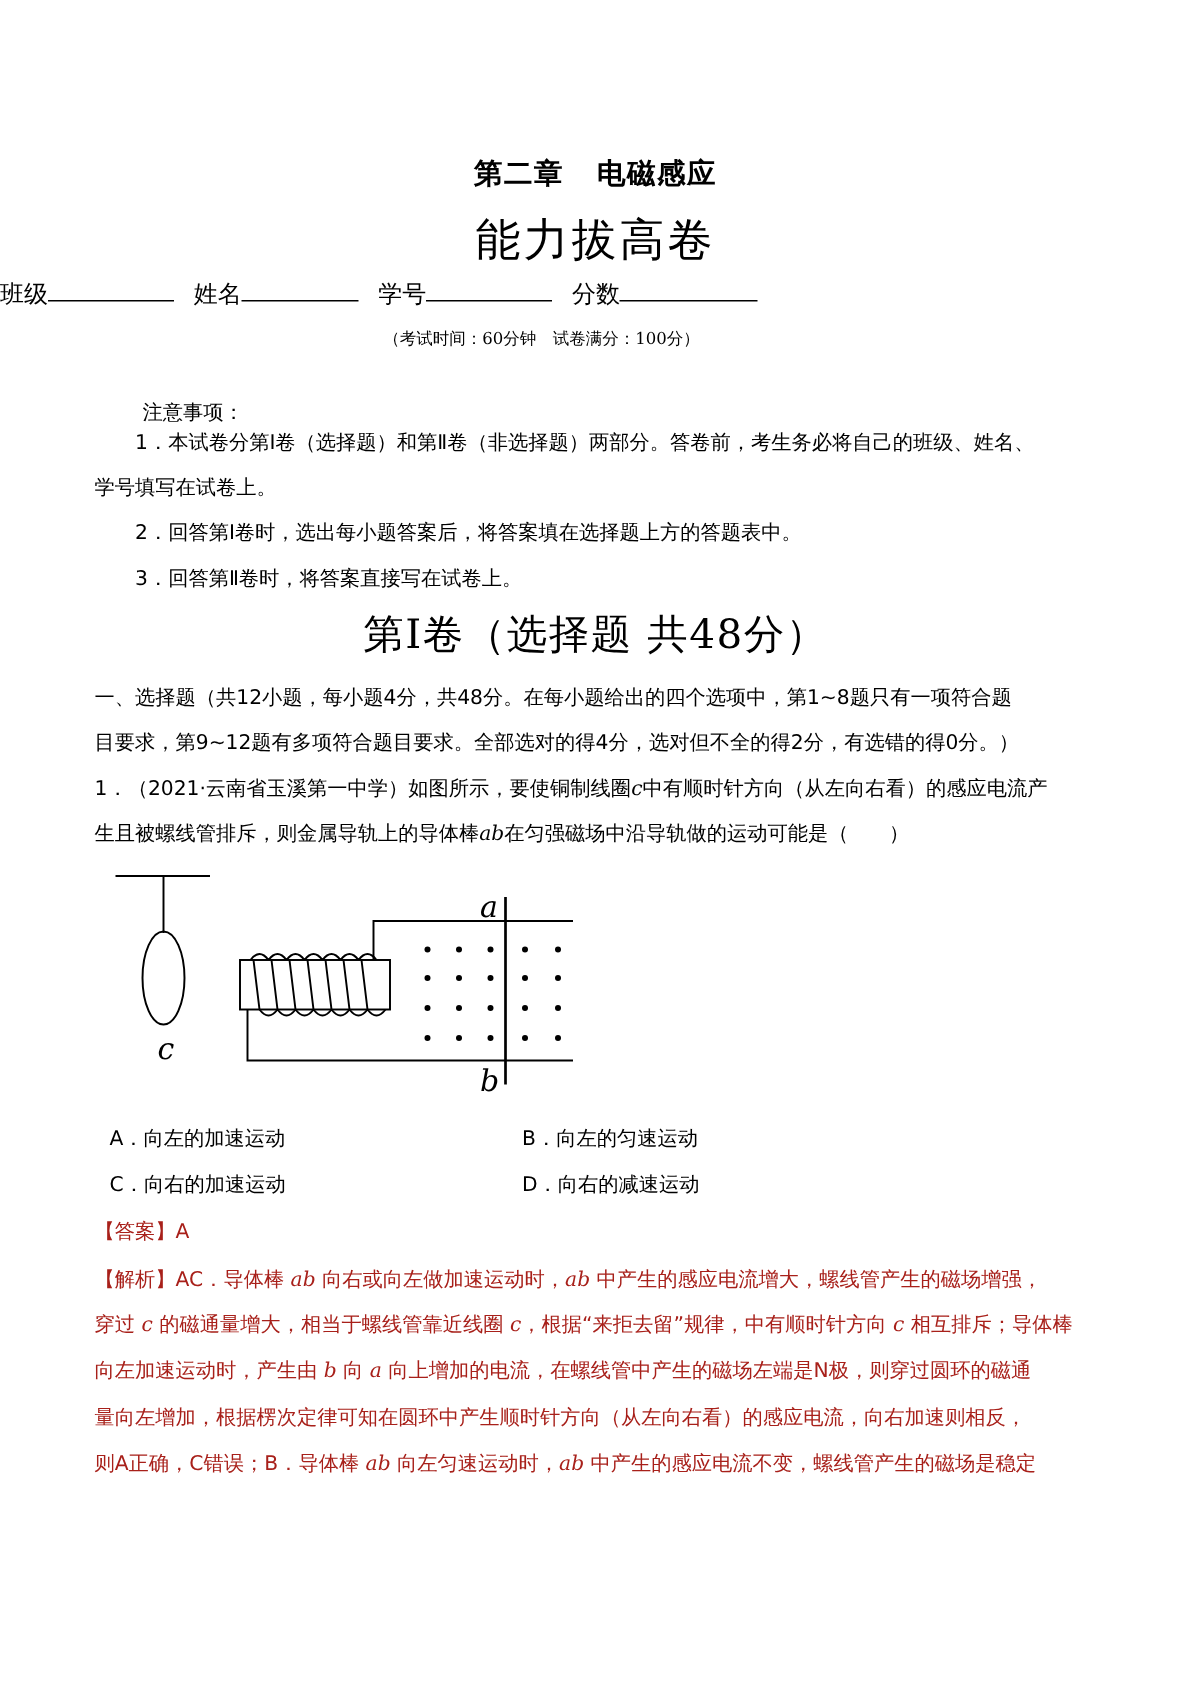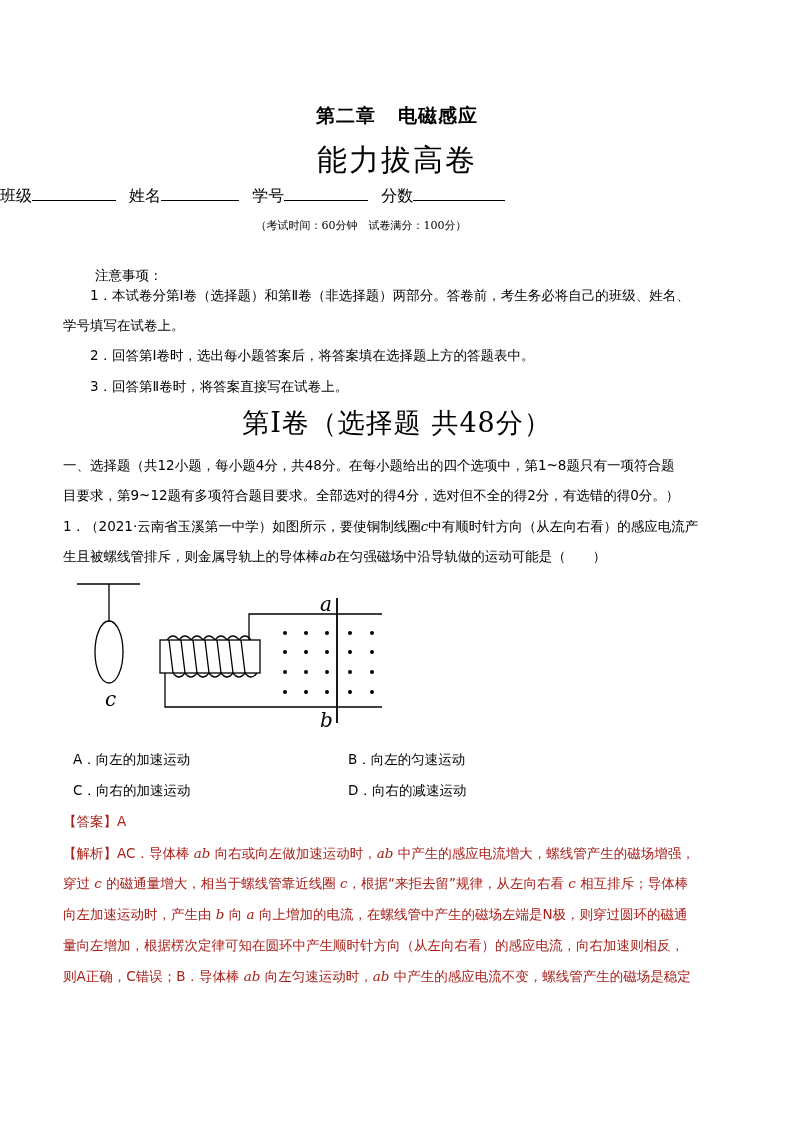--- a/index.html
+++ b/index.html
@@ -133,18 +133,18 @@
   <div class="abs body-text optC">C．向右的加速运动</div>
   <div class="abs body-text optD">D．向右的减速运动</div>
 
   <div class="abs body-text red ans">
     <span>【答案】</span><span>A</span>
   </div>
 
   <div class="abs body-text red ana1">
     <span>【解析】</span><span class="ana-line"><span>AC．导体棒 </span><span class="it">ab</span><span> 向右或向左做加速运动时，</span><span class="it">ab</span><span> 中产生的感应电流增大，螺线管产生的磁场增强，</span></span>
   </div>
-  <div class="abs body-text red ana2"><span class="ana-line"><span>穿过 </span><span class="it">c</span><span> 的磁通量增大，相当于螺线管靠近线圈 </span><span class="it">c</span><span>，根据“来拒去留”规律，从左向右看 </span><span class="it">c</span><span> 相互排斥；导体棒</span></span></div>
+  <div class="abs body-text red ana2"><span class="ana-line"><span>穿过 </span><span class="it">c</span><span> 的磁通量增大，相当于螺线管靠近线圈 </span><span class="it">c</span><span>，根据“来拒去留”规律，中有顺时针方向 </span><span class="it">c</span><span> 相互排斥；导体棒</span></span></div>
   <div class="abs body-text red ana3"><span class="ana-line"><span>向左加速运动时，产生由 </span><span class="it">b</span><span> 向 </span><span class="it">a</span><span> 向上增加的电流，在螺线管中产生的磁场左端是N极，则穿过圆环的磁通</span></span></div>
   <div class="abs body-text red ana5"><span class="ana-line"><span>则A正确，C错误；B．导体棒 </span><span class="it">ab</span><span> 向左匀速运动时，</span><span class="it">ab</span><span> 中产生的感应电流不变，螺线管产生的磁场是稳定</span></span></div>
   <div class="abs body-text red ana4"><span class="ana-line"><span>量向左增加，根据楞次定律可知在圆环中产生顺时针方向（从左向右看）的感应电流，向右加速则相反，</span></span></div>
 
 </div>
 
 </body></html>

